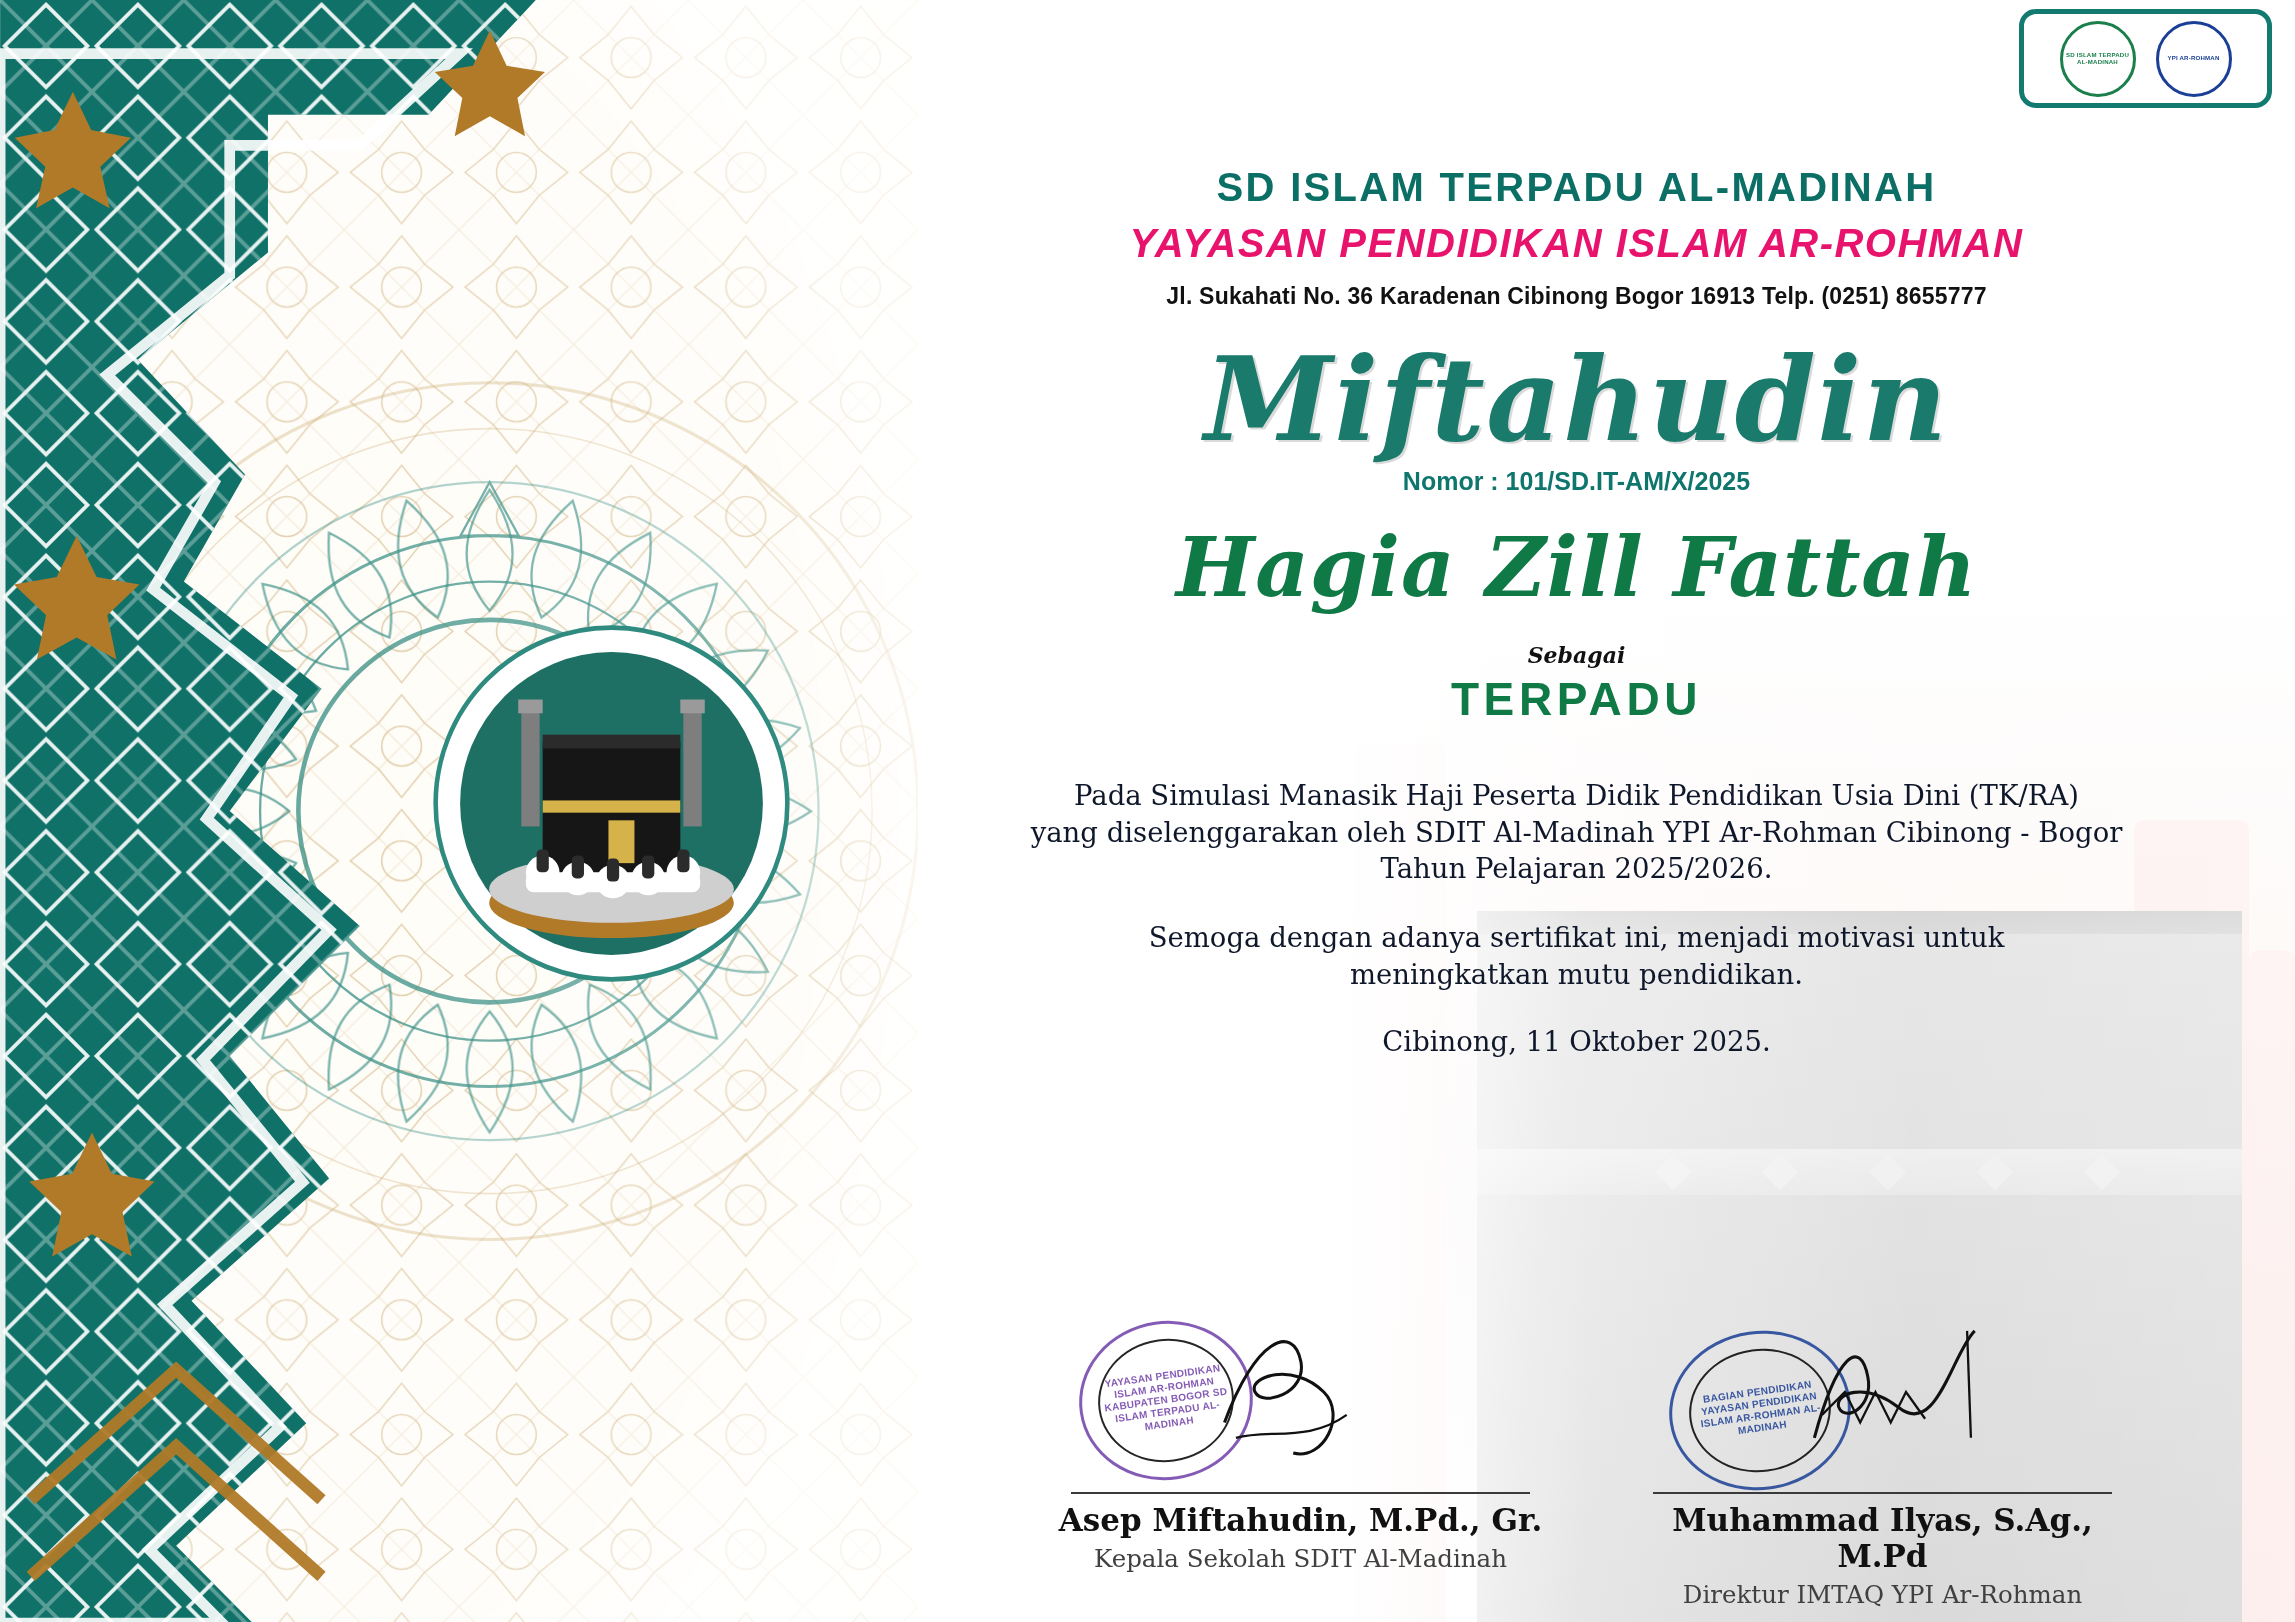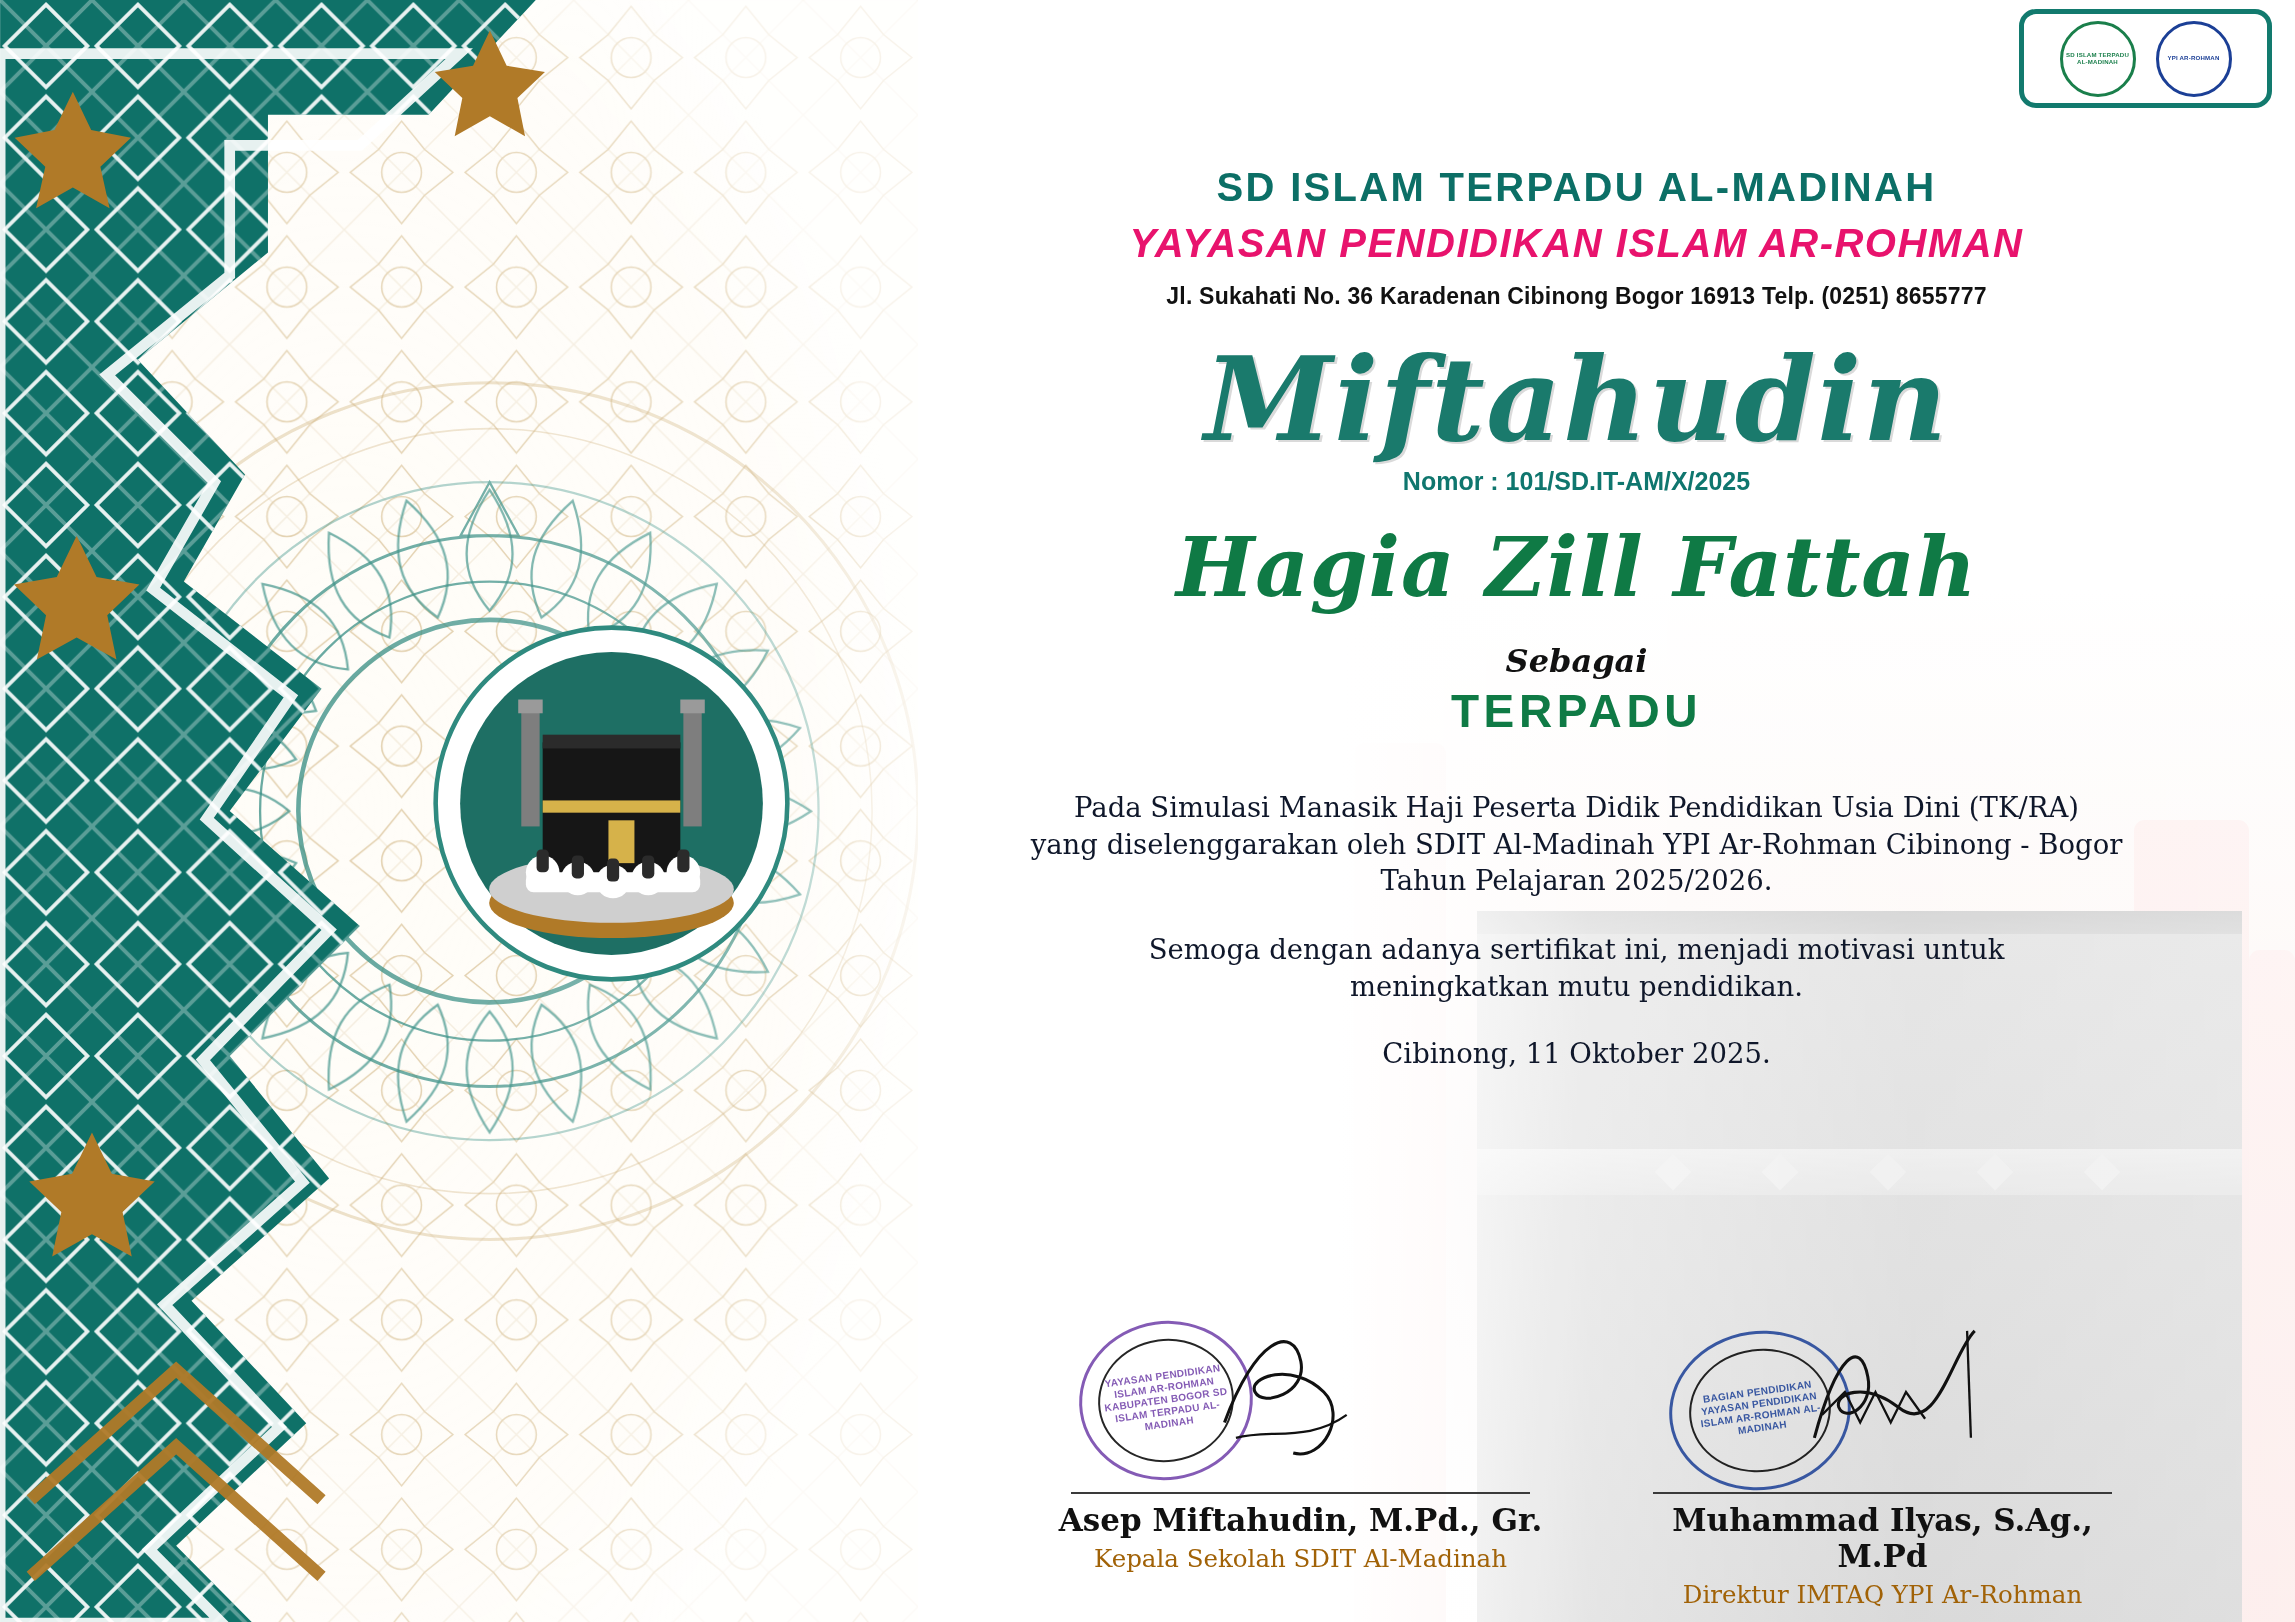--- a/index.html
+++ b/index.html
@@ -206,21 +206,21 @@
     margin-top: 21.4px;
     font-size: 83px;
     color: #0f7a45;
     font-family: "DejaVu Serif", serif;
     font-style: italic;
     font-weight: bold;
     letter-spacing: 0.8px;
   }
   .as-label {
     margin-top: 26px;
-    font-size: 32px;
+    font-size: 22px;
     color: #111111;
     font-family: "DejaVu Serif", serif;
     font-style: italic;
     font-weight: bold;
   }
   .role {
     margin-top: 4.6px;
     font-size: 46px;
     font-weight: bold;
     letter-spacing: 4.6px;
@@ -265,21 +265,21 @@
   }
   .sig-name {
     font-size: 31px;
     font-weight: bold;
     color: #111111;
     font-family: "DejaVu Serif", serif;
   }
   .sig-role {
     margin-top: 6.1px;
     font-size: 24.5px;
-    color: #a16207;
+    color: #404040;
     font-family: "DejaVu Serif", serif;
   }
 
   
   .stamp {
     position: absolute;
     border-radius: 50%;
     border: 3.8px solid;
     display: flex;
     align-items: center;

